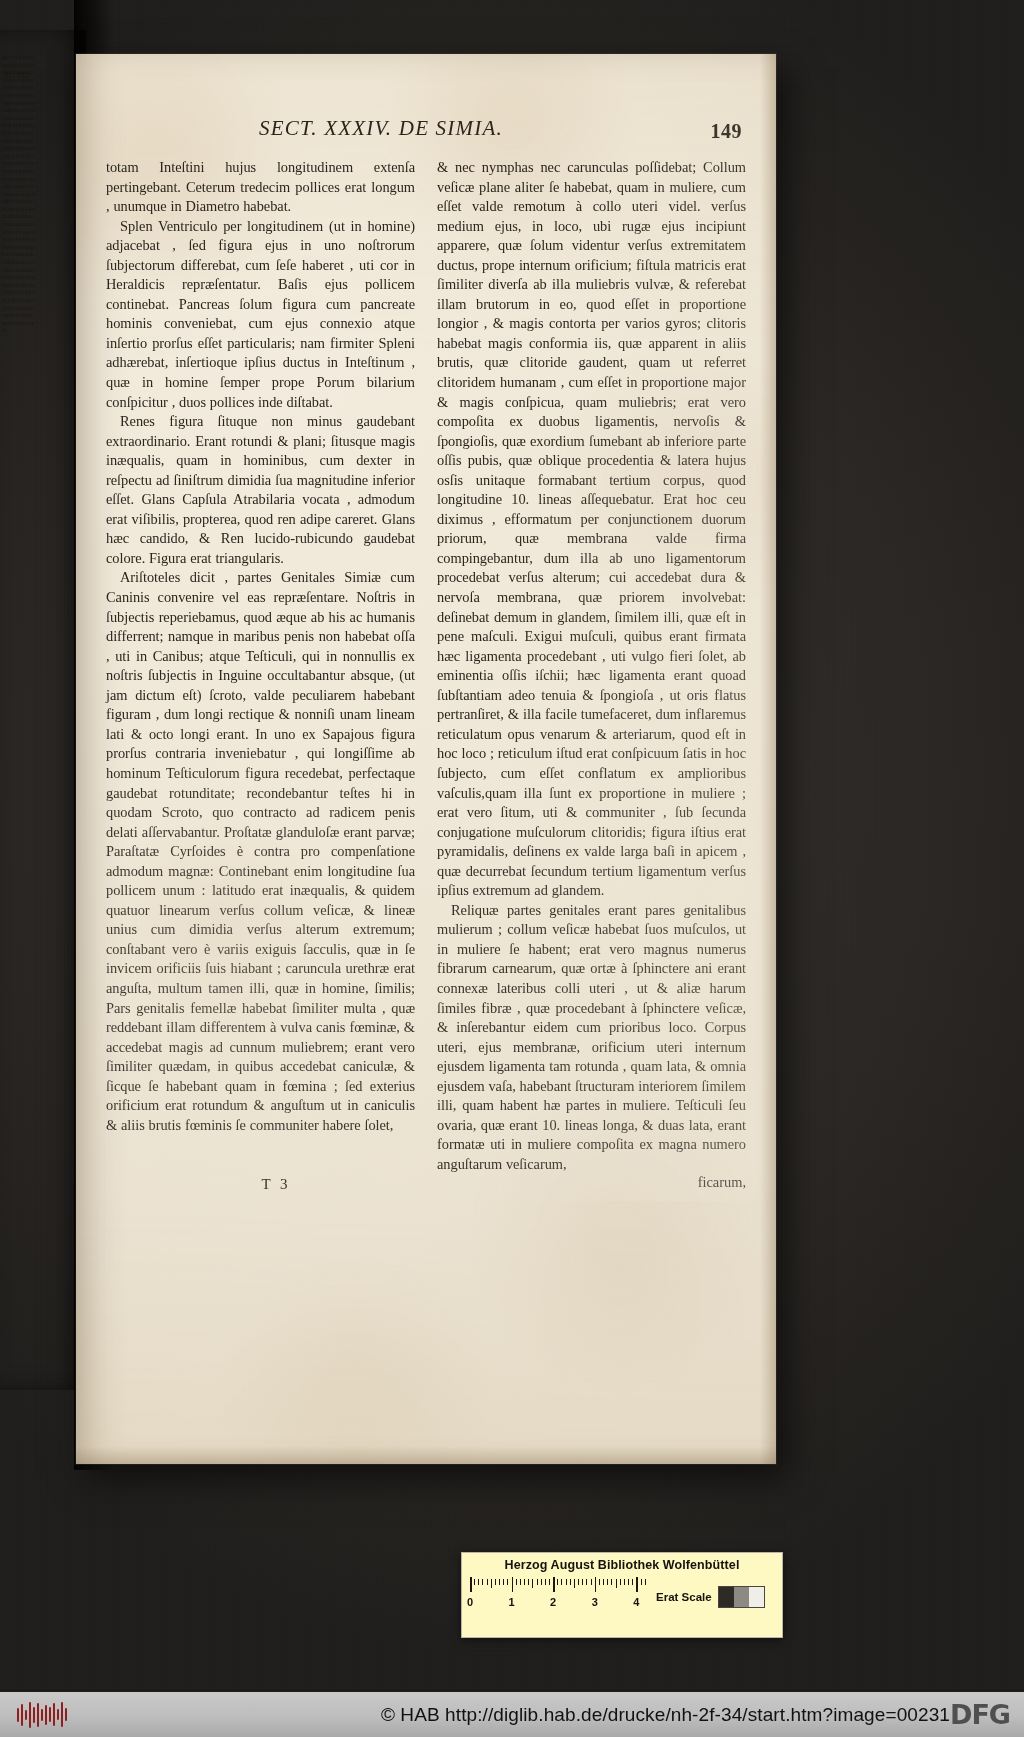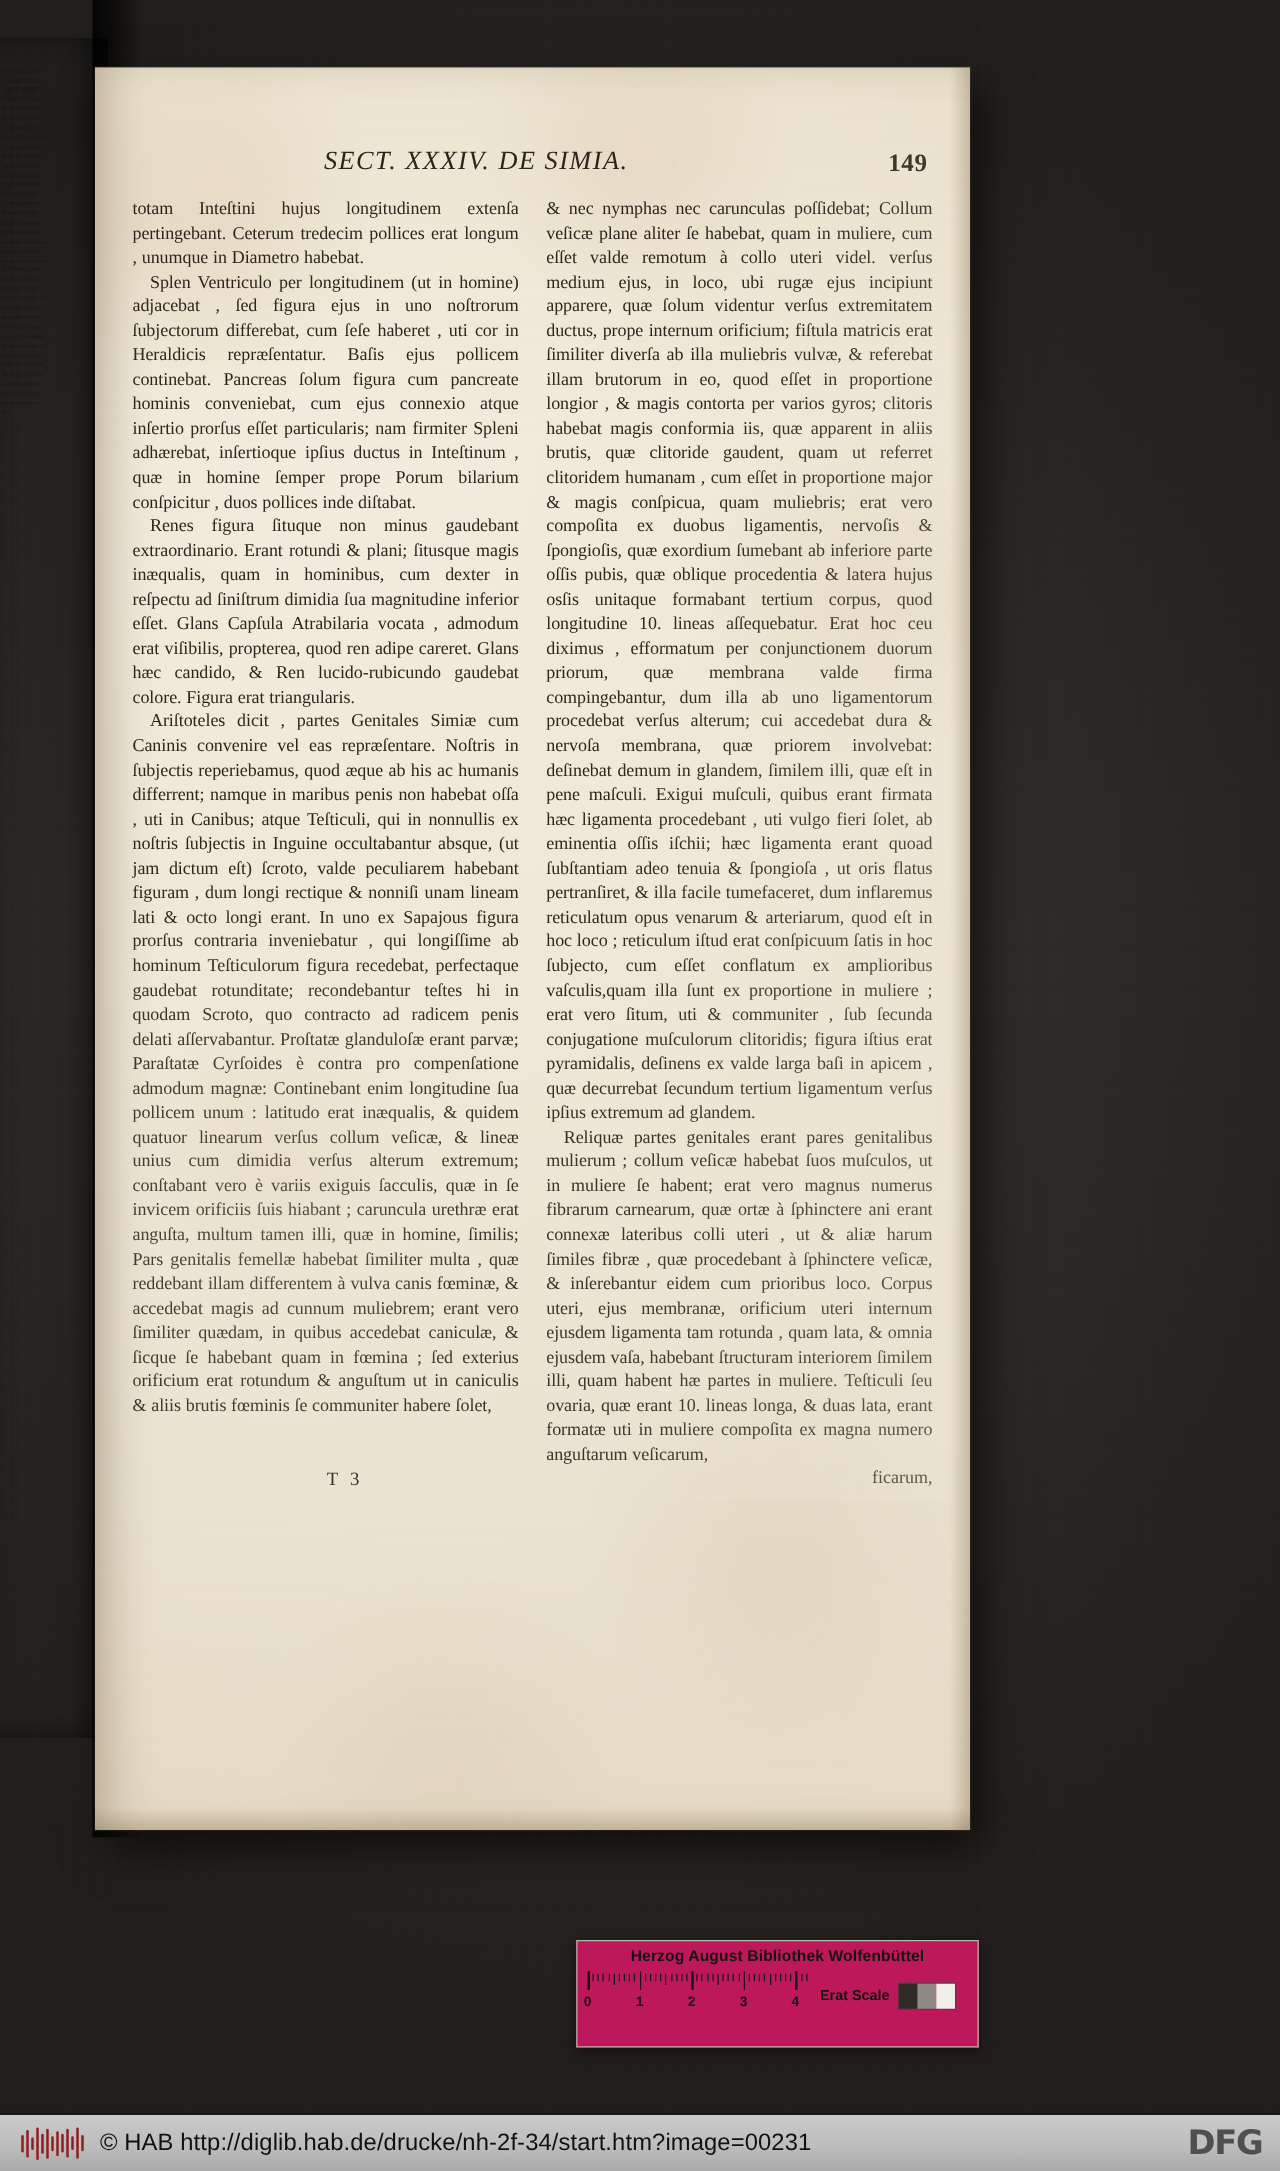--- a/index.html
+++ b/index.html
@@ -193,21 +193,21 @@
     font-size: 14.4px;
     color: #2b251d;
     margin-top: -19px;
   }
 
   
   .target-card {
     position: absolute;
     left: 461px; top: 1552px;
     width: 320px; height: 84px;
-    background: #be185d;
+    background: #fef9c3;
     border: 1px solid #b9b4a8;
     box-shadow: 0 2px 8px rgba(0,0,0,.5);
     font-family: "Liberation Sans", sans-serif;
   }
   .target-title {
     text-align: center;
     font-size: 12.5px;
     font-weight: 700;
     color: #16120d;
     margin-top: 5px;
@@ -274,21 +274,21 @@
     left: 0; bottom: 0;
     width: 1024px;
     height: 45px;
     background: linear-gradient(180deg, #c9c9c9 0%, #bdbdbd 55%, #a9a9a9 100%);
     display: flex;
     align-items: center;
     font-family: "Liberation Sans", sans-serif;
   }
   .footer-url {
     flex: 1;
-    text-align: left;
+    text-align: right;
     font-size: 19px;
     color: #111;
     letter-spacing: .1px;
     white-space: nowrap;
   }
   .hab-mark {
     width: 76px;
     height: 45px;
     margin-left: 4px;
     display: flex;

